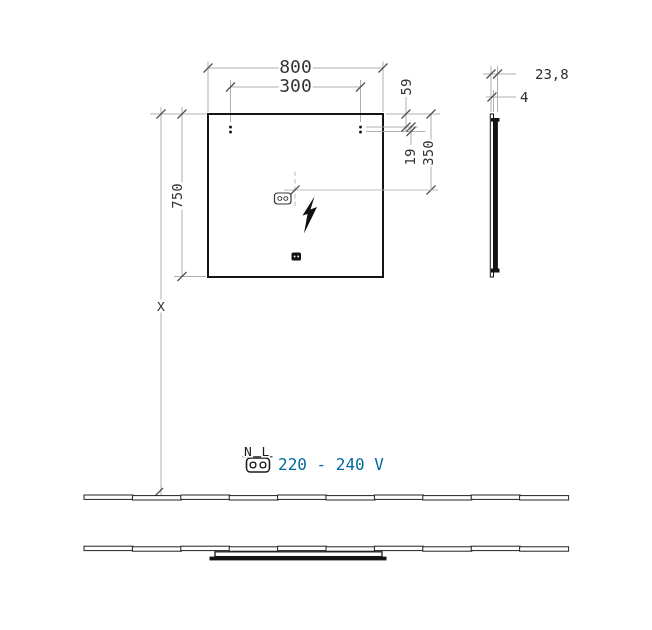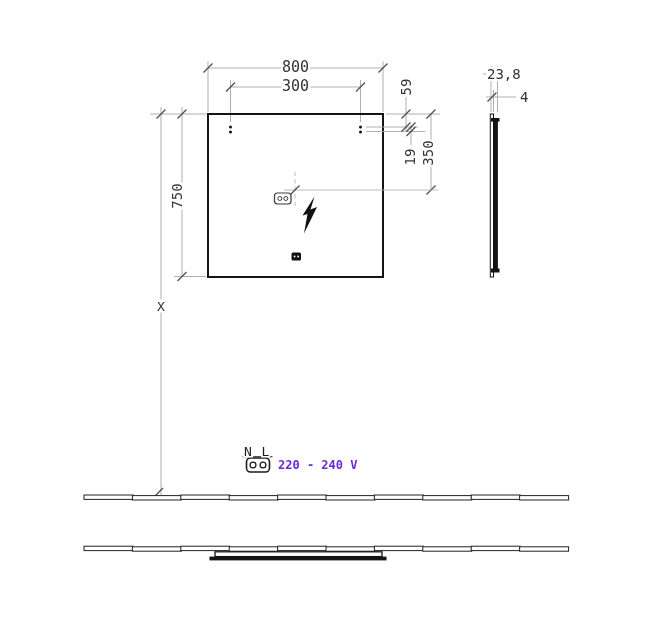--- a/index.html
+++ b/index.html
@@ -7,27 +7,27 @@
     position:relative;width:652px;height:630px;background:#ffffff;overflow:hidden;
     font-family:"DejaVu Sans Mono","Liberation Mono",monospace;
   }
   #stage svg{position:absolute;left:0;top:0;}
   .ext{stroke:#a6a6a6;stroke-width:0.9;fill:none;}
   .cl{stroke:#b3b3b3;stroke-width:0.9;fill:none;}
   .tick{stroke:#4d4d4d;stroke-width:1.15;}
   .obj{stroke:#141414;fill:none;}
   .lbl{
     position:absolute;color:#333;background:#fff;line-height:1;
-    font-size:15px;padding:0 1px;white-space:nowrap;
+    font-size:18px;padding:0 1px;white-space:nowrap;
     transform:translate(-50%,-50%);
   }
   .lbl.rot{transform:translate(-50%,-50%) rotate(-90deg);font-size:14px;}
   .lbl.left{transform:translateY(-50%);}
   .lbl.small{font-size:13px;}
-  .lbl.volt{font-size:12px;color:#6d28d9;font-weight:bold;}
+  .lbl.volt{font-size:16px;color:#0369a1;}
 </style>
 </head>
 <body>
 
 <div id="stage">
 
   <svg width="652" height="630" viewBox="0 0 652 630">
 
     <g>
       <line class="ext" x1="208" y1="61.5" x2="208" y2="112"></line>
@@ -175,21 +175,21 @@
   <span class="lbl rot" style="left:176.5px;top:196px;">750</span>
 
   <span class="lbl small" style="left:161px;top:306px;">X</span>
 
   <span class="lbl rot" style="left:405.5px;top:87px;">59</span>
 
   <span class="lbl rot" style="left:410px;top:156.5px;">19</span>
 
   <span class="lbl rot" style="left:428px;top:152.5px;">350</span>
 
-  <span class="lbl left" style="left:486px;top:74px;font-size:14px;">23,8</span>
+  <span class="lbl left" style="left:534px;top:74px;font-size:14px;">23,8</span>
 
   <span class="lbl left" style="left:519px;top:97px;font-size:14px;">4</span>
 
   <span class="lbl small" style="left:248px;top:450.5px;color:#1c1c1c;">N</span>
 
   <span class="lbl small" style="left:265.5px;top:450.5px;color:#1c1c1c;">L</span>
 
   <span class="lbl left volt" style="left:277px;top:464.5px;">220 - 240 V</span>
 </div>
 

